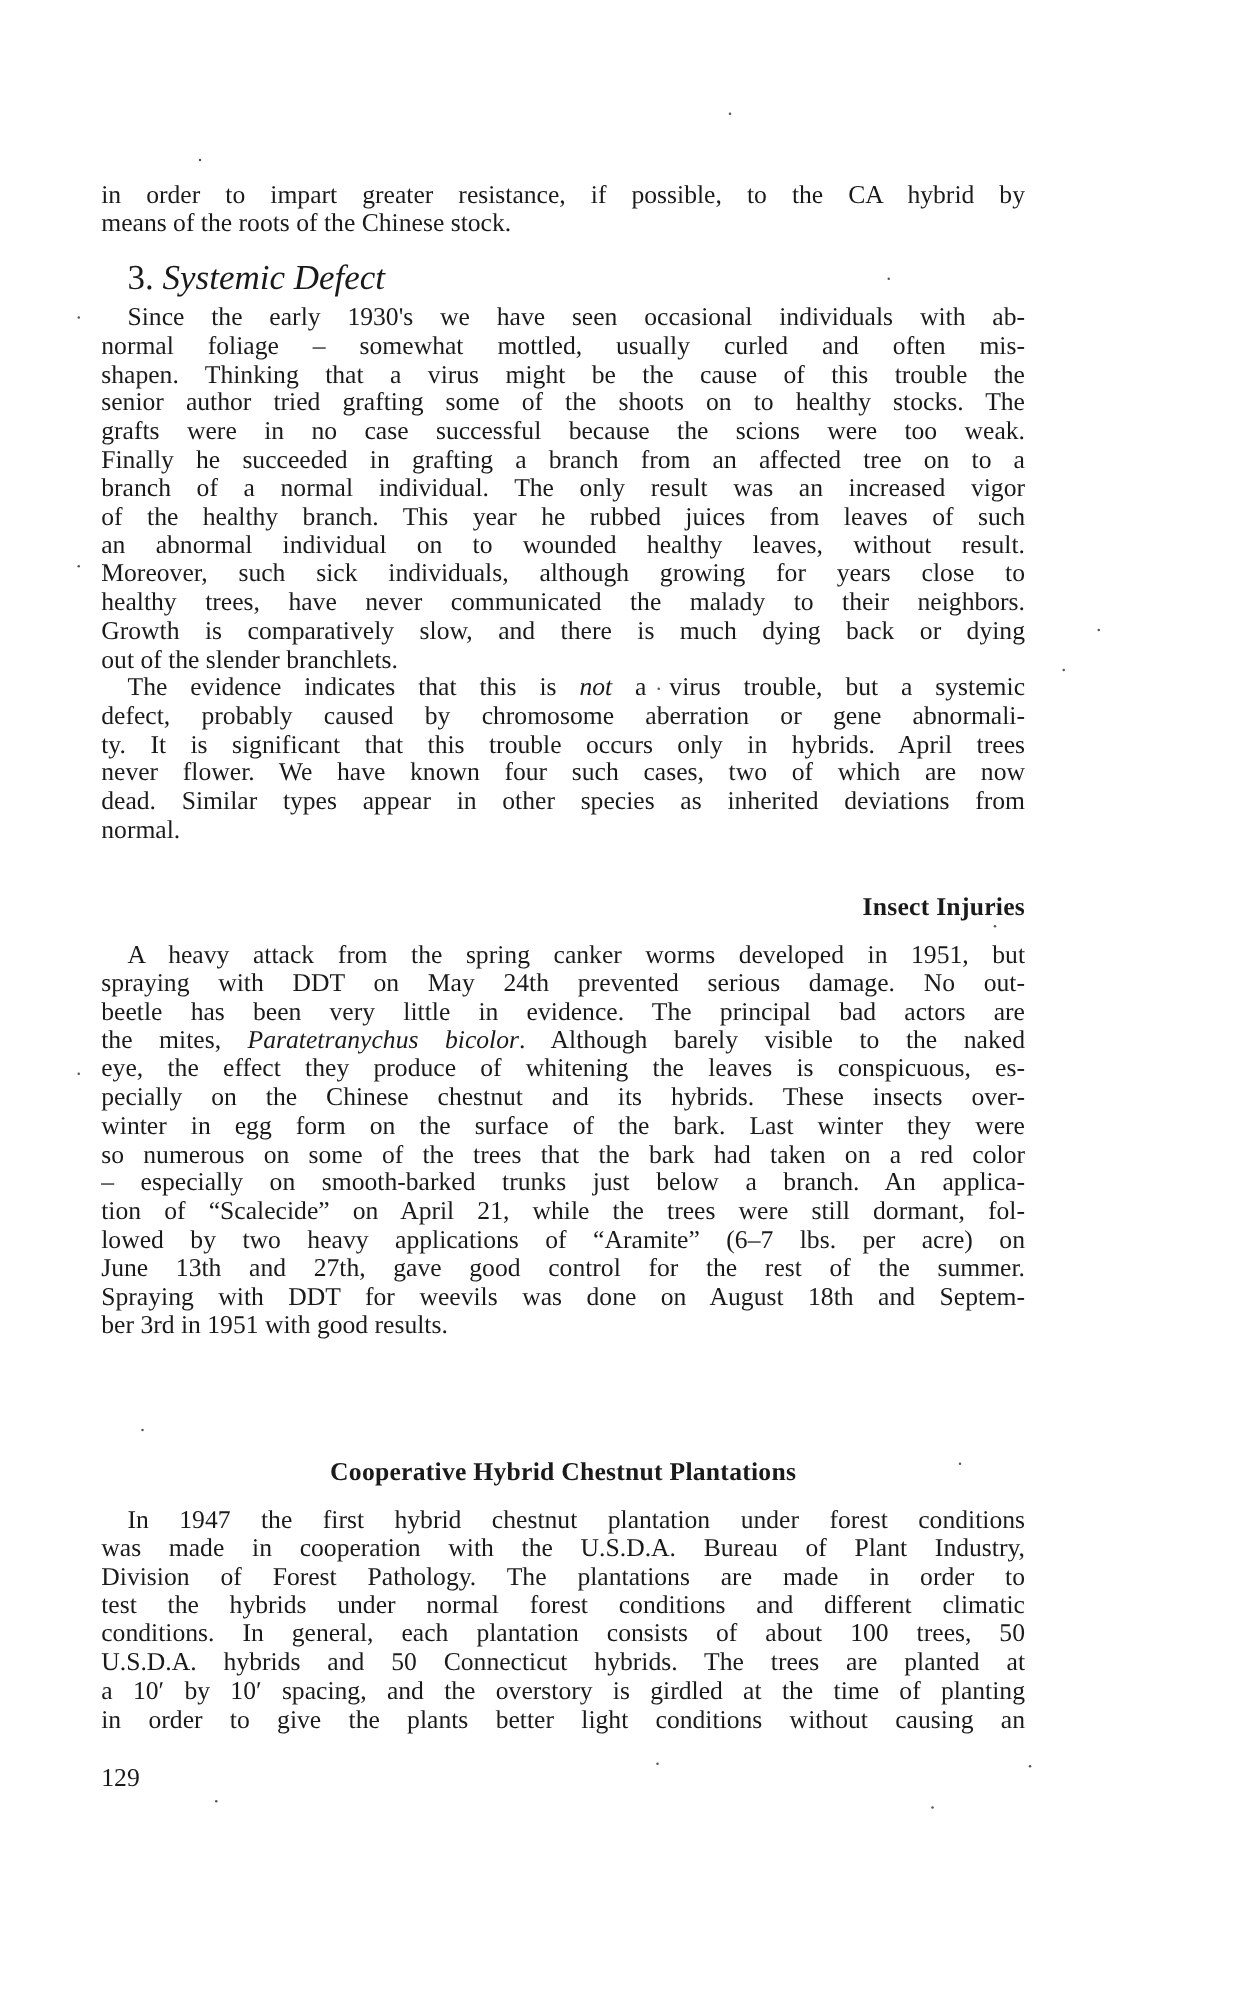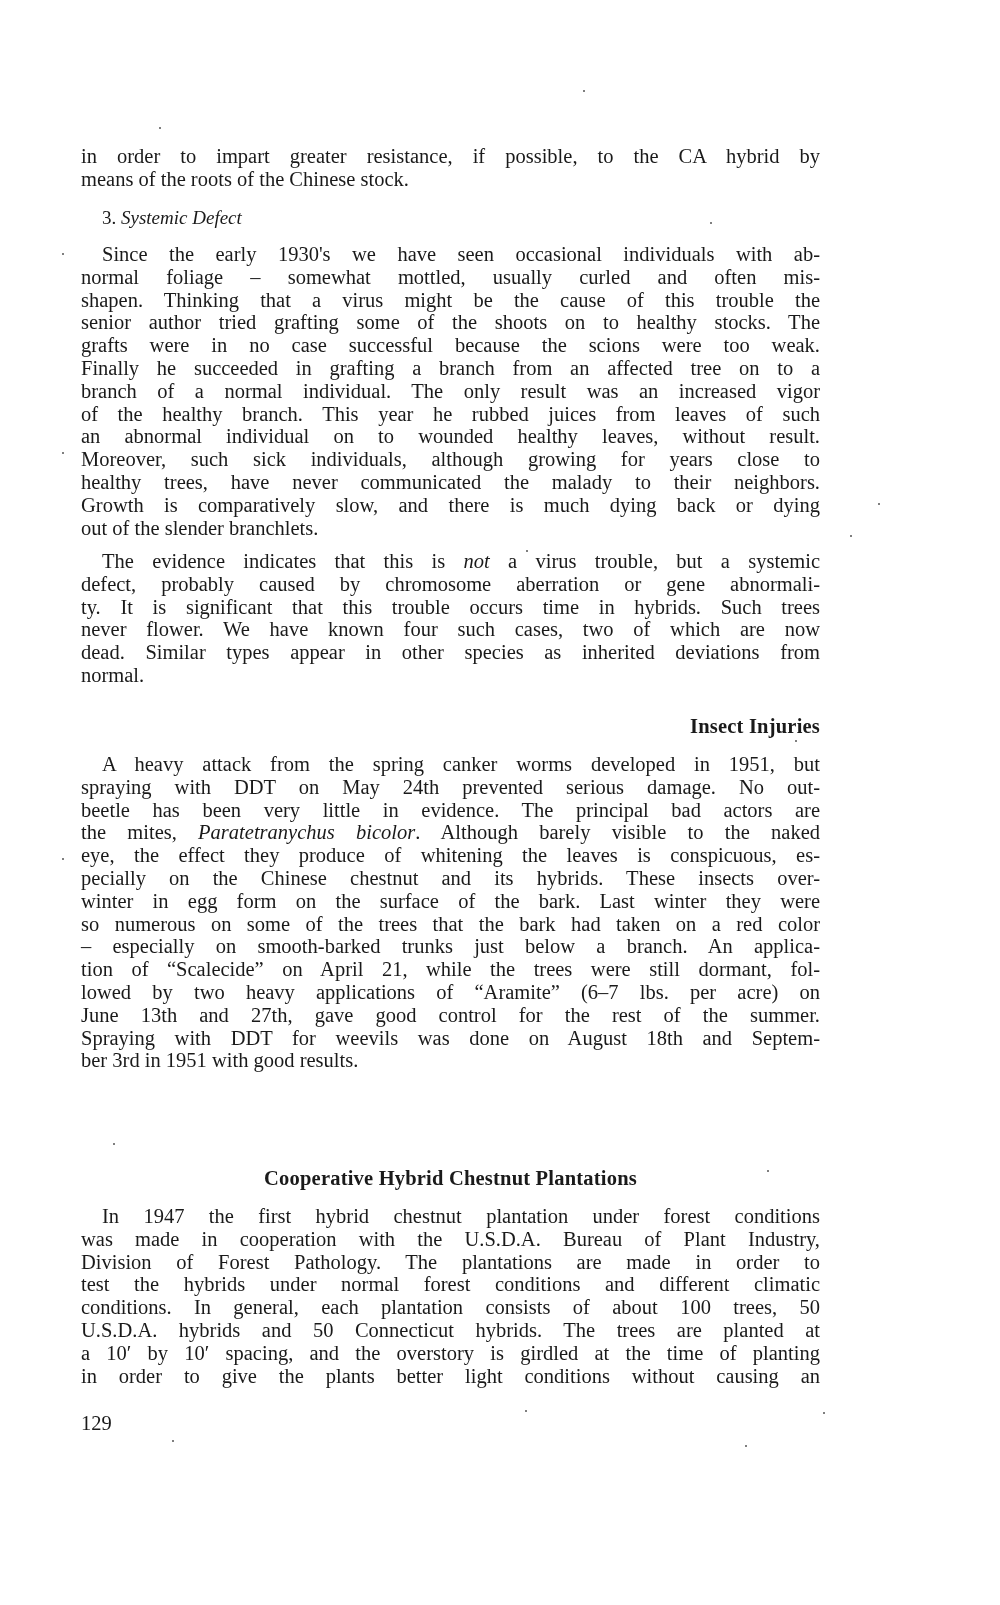--- a/index.html
+++ b/index.html
@@ -38,21 +38,21 @@
     }
     .line.last {
       text-align-last: left;
     }
     .indent {
       padding-left: 21px;
     }
     .subheading {
       position: absolute;
       left: 102px;
-      font-size: 19px;
+      font-size: 28px;
       font-style: normal;
     }
     .subheading .it {
       font-style: italic;
     }
     .section-heading {
       position: absolute;
       left: 81px;
       width: 739px;
       text-align: center;
@@ -99,24 +99,24 @@
     <span class="line">Finally he succeeded in grafting a branch from an affected tree on to a</span>
     <span class="line">branch of a normal individual. The only result was an increased vigor</span>
     <span class="line">of the healthy branch. This year he rubbed juices from leaves of such</span>
     <span class="line">an abnormal individual on to wounded healthy leaves, without result.</span>
     <span class="line">Moreover, such sick individuals, although growing for years close to</span>
     <span class="line">healthy trees, have never communicated the malady to their neighbors.</span>
     <span class="line">Growth is comparatively slow, and there is much dying back or dying</span>
     <span class="line last">out of the slender branchlets.</span>
   </div>
 
-  <div class="text-block" style="top:539px;margin-top:11px;">
+  <div class="text-block" style="top:539px;">
     <span class="line indent"><span>The evidence indicates that this is </span><em>not</em><span> a virus trouble, but a systemic</span></span>
     <span class="line">defect, probably caused by chromosome aberration or gene abnormali-</span>
-    <span class="line">ty. It is significant that this trouble occurs time in hybrids. Such trees</span>
+    <span class="line">ty. It is significant that this trouble occurs only in hybrids. April trees</span>
     <span class="line">never flower. We have known four such cases, two of which are now</span>
     <span class="line">dead. Similar types appear in other species as inherited deviations from</span>
     <span class="line last">normal.</span>
   </div>
 
   <div class="section-heading" style="top:715px;text-align:right;">Insect Injuries</div>
 
   <div class="text-block" style="top:753px;">
     <span class="line indent">A heavy attack from the spring canker worms developed in 1951, but</span>
     <span class="line">spraying with DDT on May 24th prevented serious damage. No out-</span>

